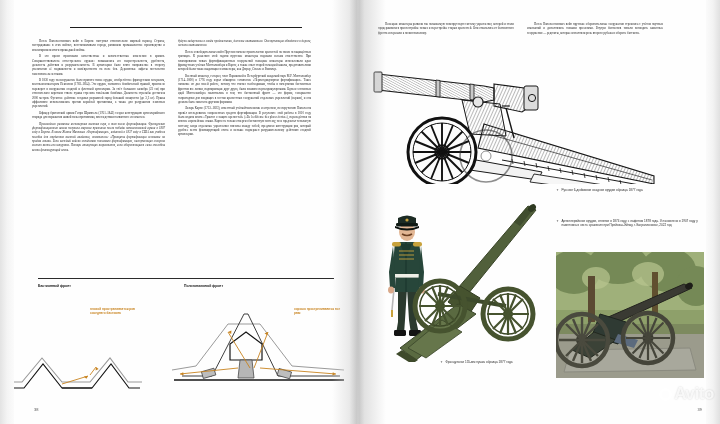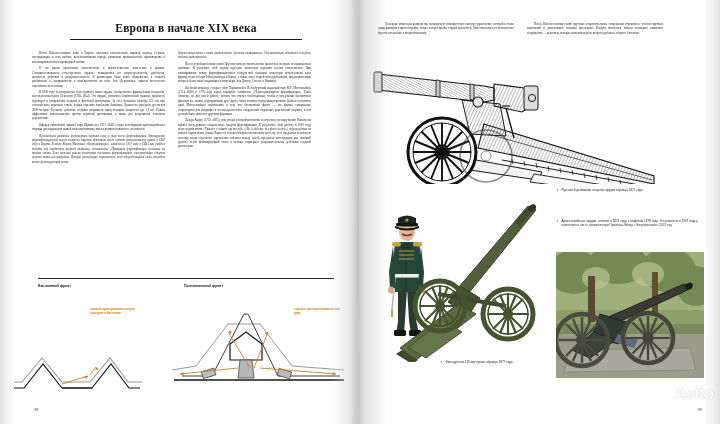--- a/index.html
+++ b/index.html
@@ -164,21 +164,20 @@
 <body>
 
 <div id="spread">
 
   <div class="edge-left"></div>
   <div class="edge-right"></div>
 
   <div class="page" id="page-left">
 
     <div style="padding: 22px 18px 0 18px;">
-      <h1 class="chapter-title">Европа в начале XIX века</h1>
       <div class="title-rule"></div>
     </div>
 
     <div class="cols" style="padding: 11px 18px 0 18px;">
       <div class="col">
         <p class="body">После Наполеоновских войн в Европе наступил относительно мирный период. Страны, пострадавшие в этих войнах, восстанавливали города, развивали промышленное производство и анализировали итоги прошедшей войны.</p>
         <p class="body">В это время произошли качественные и количественные изменения в армиях. Совершенствовалось огнестрельное оружие: повышались его скорострельность, удобность, дальность действия и разрушительность. В артиллерии было взято направление в сторону увеличения её подвижности и манёвренности на поле боя. Деревянные лафеты постепенно заменялись железными.</p>
         <p class="body">В 1830 году на вооружение было принято новое орудие, изобретённое французским генералом, военным инженером Пексаном (1783–1854). Это орудие, названное бомбической пушкой, произвело переворот в вооружении осадной и флотской артиллерии. За счёт большого калибра (23 см) при относительно коротком стволе пушка стреляла тяжёлыми бомбами. Дальность стрельбы достигала 2000 метров. Фугасное действие создавал разрывной заряд большой мощности (до 3,3 кг). Пушка эффективно использовалась против кораблей противника, а также для разрушения земляных укреплений.</p>
         <p class="body">Офицер британской армии Генри Шрапнель (1761–1842) создал конструкцию артиллерийского снаряда для поражения живой силы противника, впоследствии названного его именем.</p>
         <p class="body ital">Происходило развитие инженерных военных наук, в том числе фортификации. Французская фортификационная школа получила мировое признание после победы наполеоновской армии в 1807 году в Европе. В книге Жанна Маттиеа «Фортификация», изданной в 1837 году в США как учебное пособие для студентов военной академии, отмечалось: «Принципы фортификации основаны на приёме атаки. Если каждый войско отчётливо понимает фортификацию, наступающая сторона может взять его штурмом. Потери атакующих возрастают, если обороняющиеся силы способны вести фланкирующий огонь.</p>

